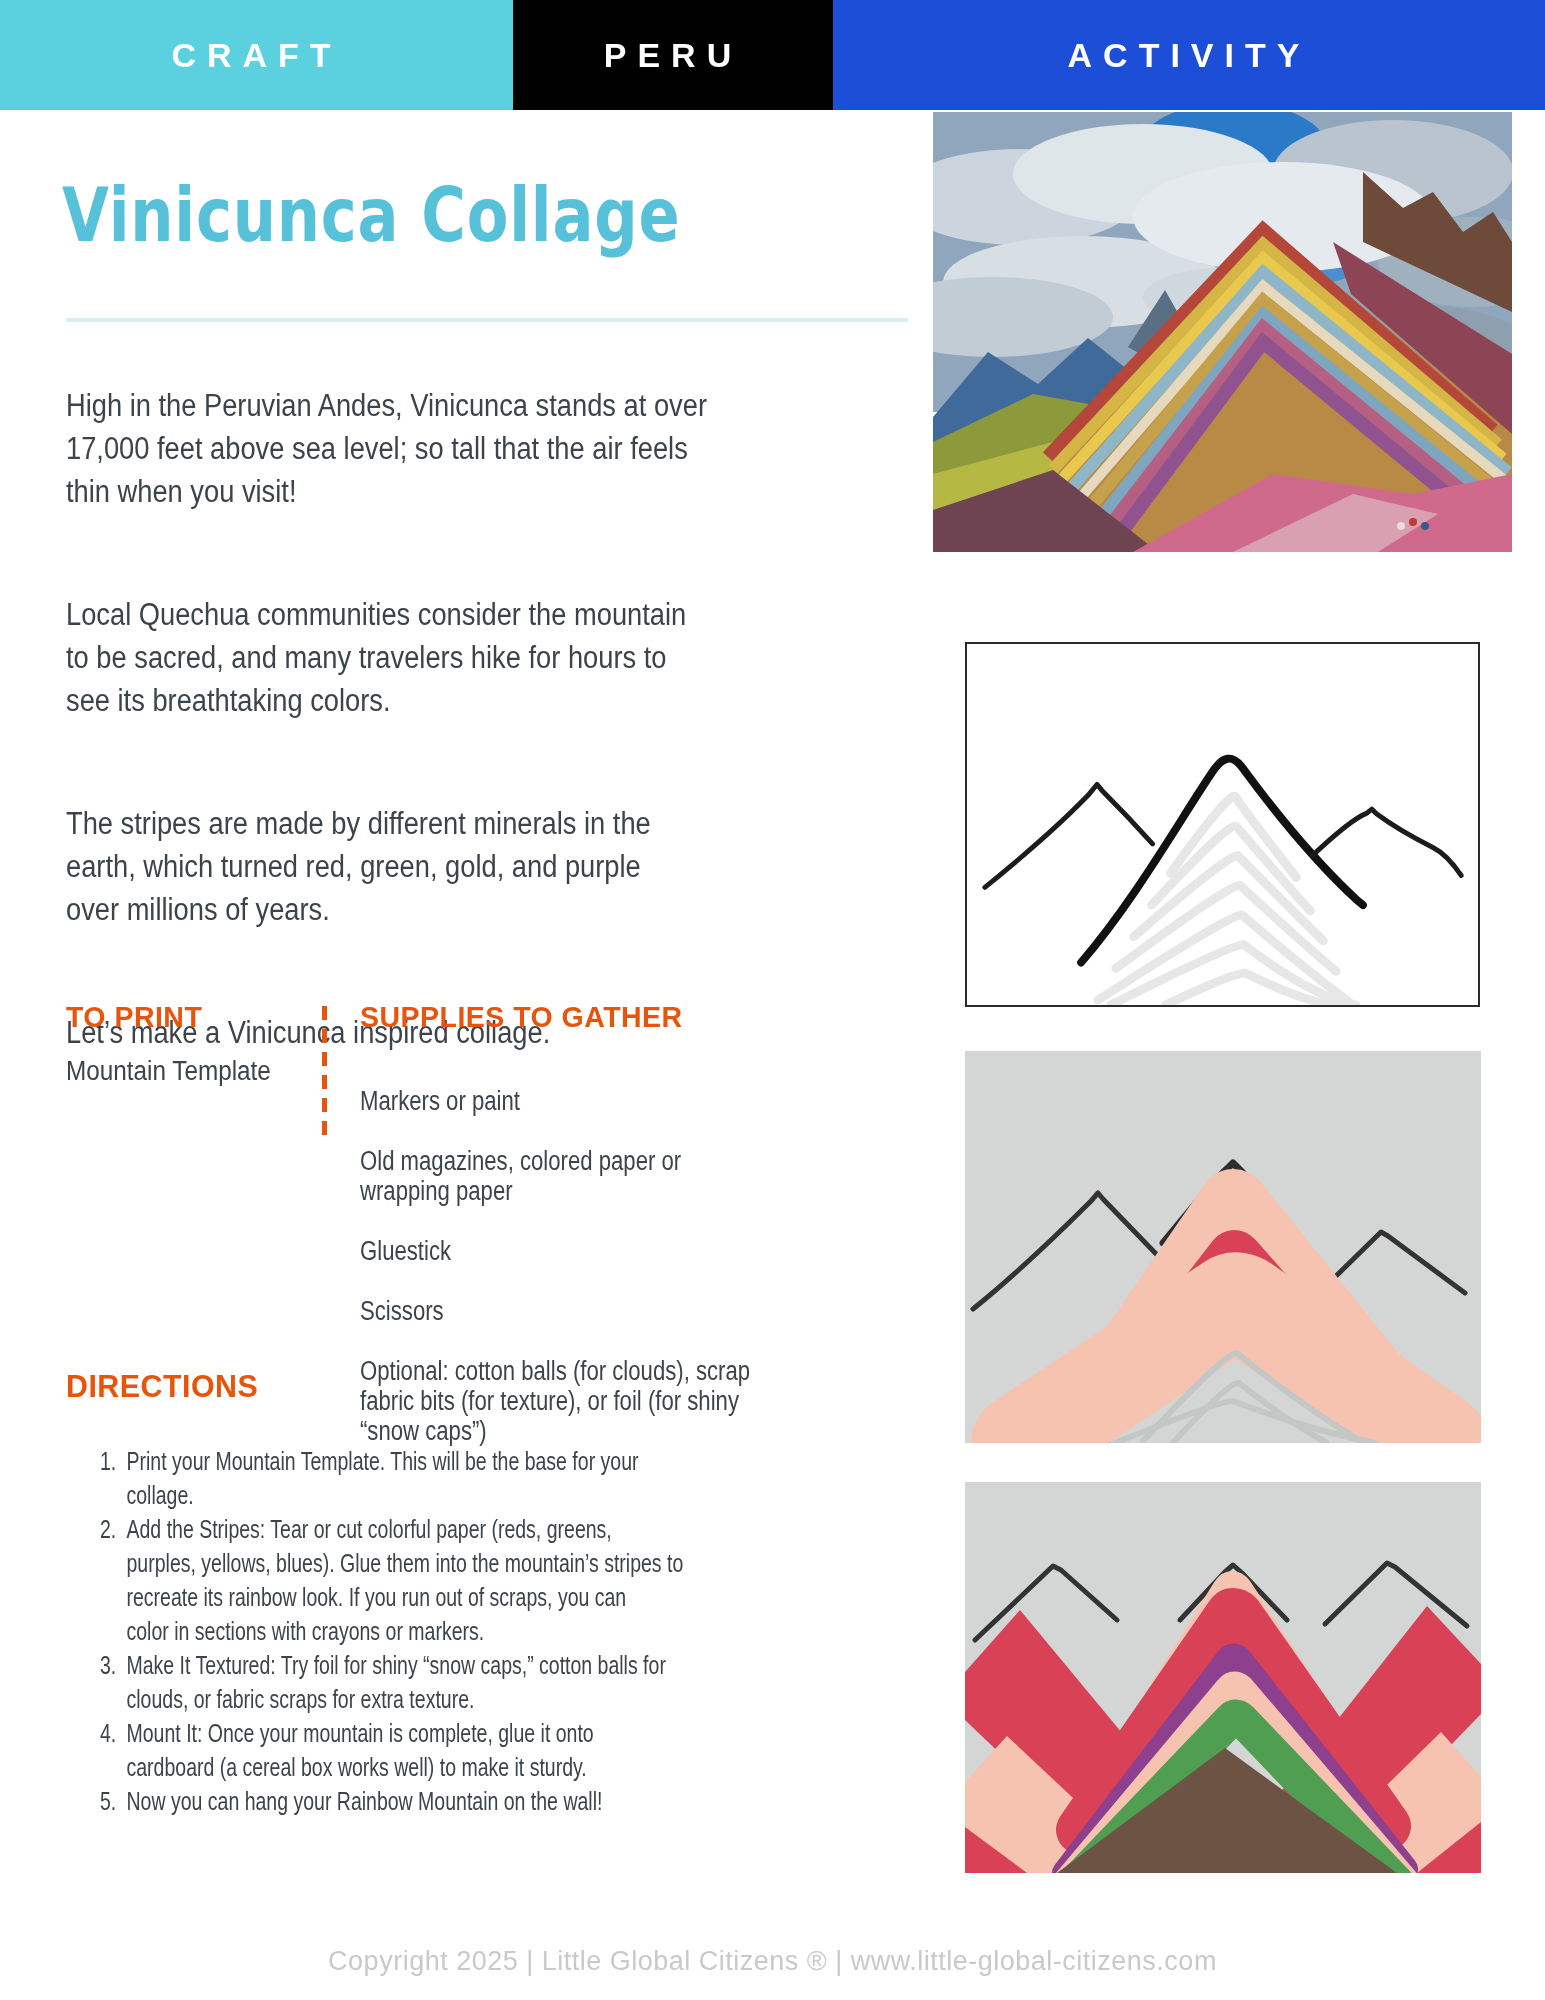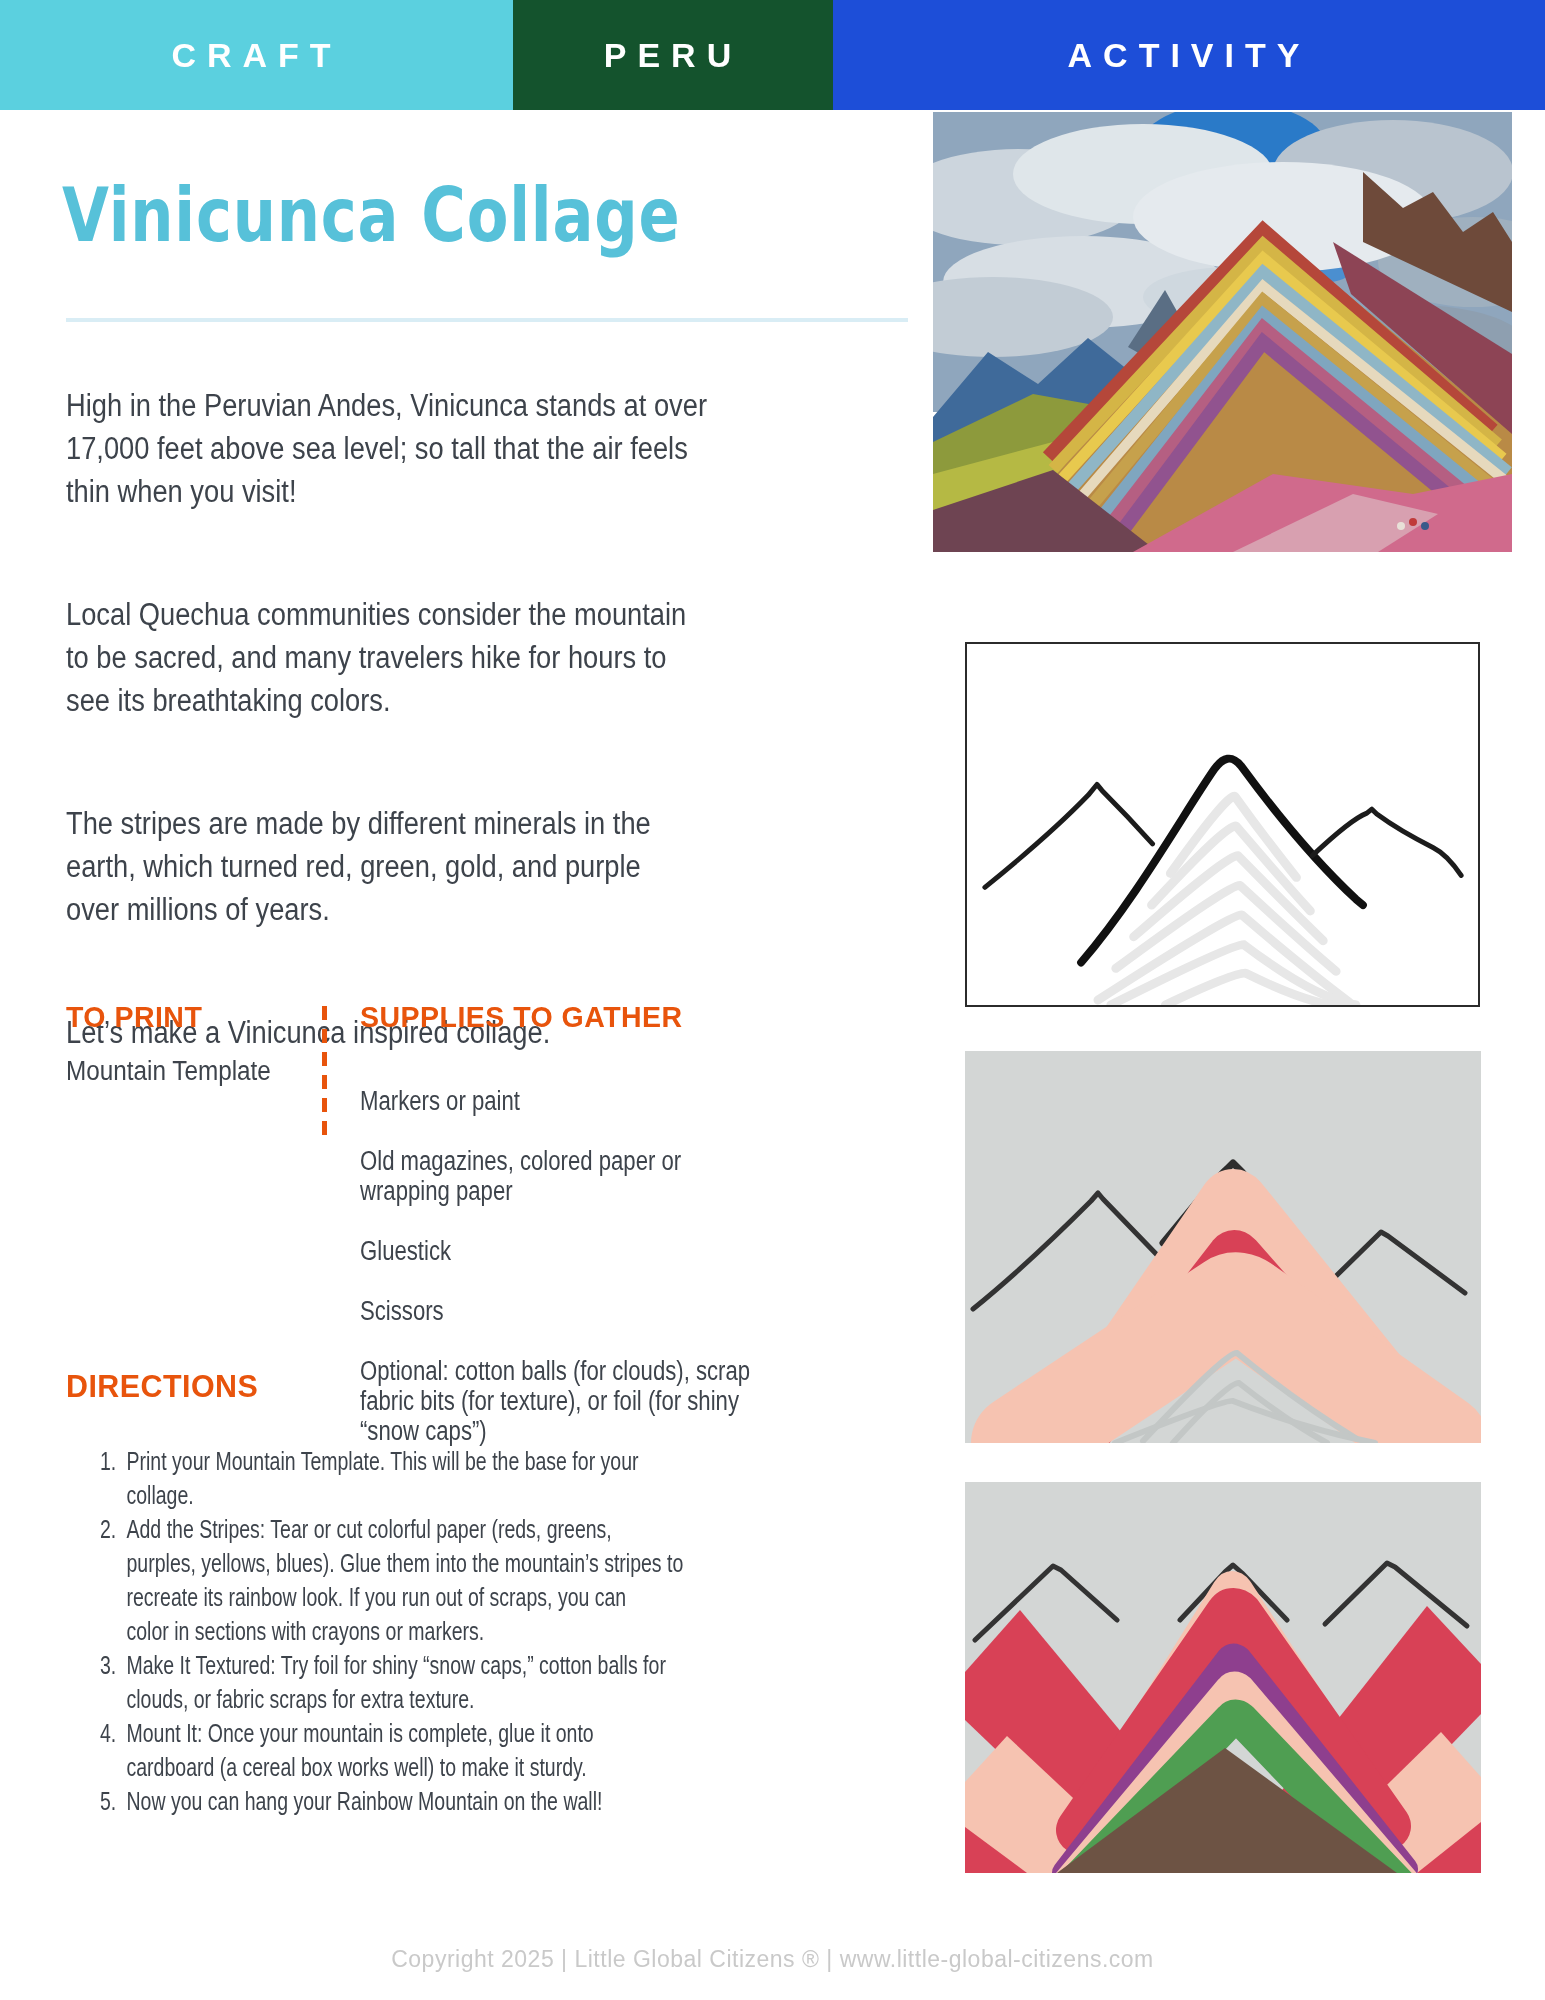--- a/index.html
+++ b/index.html
@@ -4,21 +4,21 @@
 <style>
   html,body{margin:0;padding:0;}
   body{
     width:1545px;height:2000px;position:relative;background:#ffffff;
     font-family:"Liberation Sans", sans-serif;color:#3d434b;overflow:hidden;
   }
   
   .banner{position:absolute;top:0;left:0;width:1545px;height:110px;display:flex;}
   .band{height:110px;display:flex;align-items:center;justify-content:center;}
   .band-craft{width:513px;background:#5bd0df;}
-  .band-peru{width:320px;background:#14532d;}
+  .band-peru{width:320px;background:#000000;}
   .band-activity{width:712px;background:#1d4ed8;}
   .band-label{
     font-size:34px;font-weight:800;letter-spacing:11px;color:#ffffff;
     font-family:"Liberation Sans",sans-serif;
   }
   
   .page-title{
     position:absolute;left:62px;top:172px;
     font-family:"DejaVu Sans",sans-serif;font-weight:700;
     font-size:74px;color:#57c1d9;letter-spacing:1px;white-space:nowrap;
@@ -57,21 +57,21 @@
   .directions-list{
     position:absolute;left:100px;top:1444px;width:820px;
     font-size:25px;line-height:34px;list-style:none;margin:0;padding:0;
     transform:scaleX(0.78);transform-origin:0 0;
   }
   .directions-list li{position:relative;padding-left:34px;margin:0;}
   .directions-list .step-num{position:absolute;left:0;top:0;}
   .directions-list .step-text{white-space:pre-line;}
   .footer{
     position:absolute;left:0;top:1946px;width:1545px;text-align:center;
-    font-size:23px;color:#c9c9c9;letter-spacing:0.5px;
+    font-size:27px;color:#c9c9c9;letter-spacing:0.5px;
   }
   
   .figure{position:absolute;overflow:hidden;}
   .photo{left:933px;top:112px;width:579px;height:440px;}
   .template-box{left:965px;top:642px;width:515px;height:365px;background:#ffffff;border:2px solid #2b2b2b;box-sizing:border-box;}
   .collage-1{left:965px;top:1051px;width:516px;height:392px;}
   .collage-2{left:965px;top:1482px;width:516px;height:391px;}
   .figure svg{display:block;width:100%;height:100%;}
 </style>
 </head>

